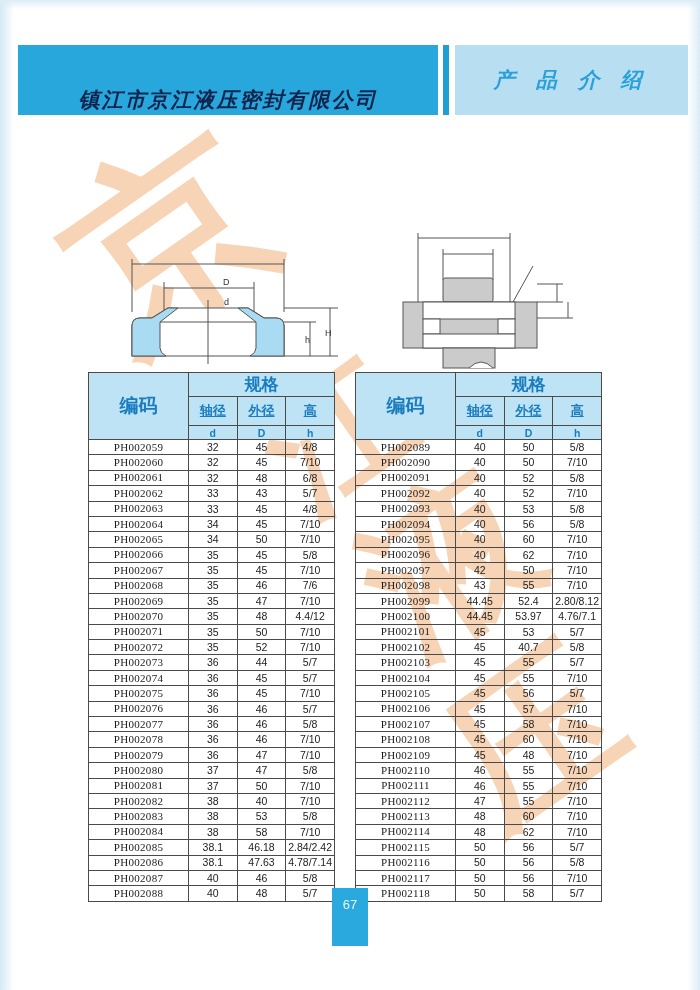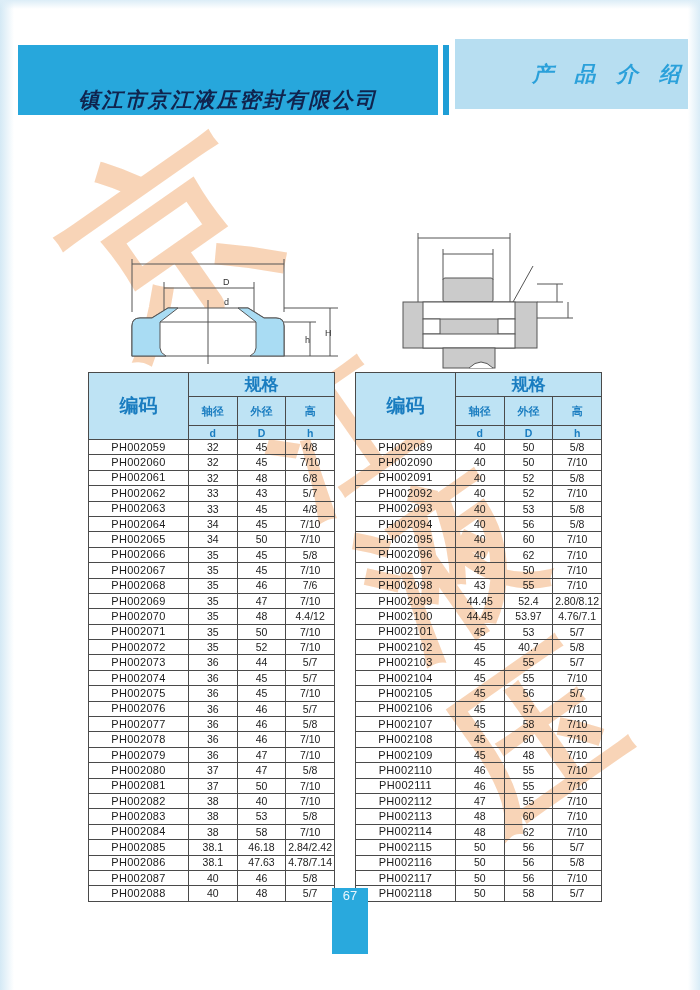--- a/index.html
+++ b/index.html
@@ -25,22 +25,22 @@
   .wm4 { left:452px; top:655px; font-size:165px; }
 
   .content { position:absolute; inset:0; z-index:2; }
 
   
   .hdr-main { position:absolute; left:18px; top:45px; width:420px; height:70px;
               background:#27a7dc; display:flex; align-items:center; justify-content:center; }
   .hdr-company { color:#10244e; font-size:21px; font-weight:bold; font-style:italic;
                  font-family:"Liberation Serif", serif; letter-spacing:2px; white-space:nowrap;margin-top:40px; }
   .hdr-stripe { position:absolute; left:443px; top:45px; width:6px; height:70px; background:#1f9ed6; }
-  .hdr-section-box { position:absolute; left:455px; top:39px; width:233px; height:70px;
-                     background:#b7def1; display:flex; align-items:center; justify-content:flex-end; }
+  .hdr-section-box { position:absolute; left:455px; top:45px; width:233px; height:70px;
+                     background:#b7def1; display:flex; align-items:center; justify-content:center; }
   .hdr-section { color:#2aa0da; font-size:21px; font-weight:bold; font-style:italic;
                  font-family:"Liberation Serif", serif; letter-spacing:8px; white-space:nowrap; }
 
   .page-title { position:absolute; left:0; top:146px; width:700px; text-align:center;
                 color:#1e96d4; font-size:23px; font-weight:bold; letter-spacing:1px; }
 
   
   .diag-left  { position:absolute; left:128px; top:256px; }
   .diag-right { position:absolute; left:385px; top:210px; }
   .dim { stroke:#555; stroke-width:1; fill:none; }
@@ -49,30 +49,30 @@
   
   .spec-table { position:absolute; top:372px; border-collapse:collapse; table-layout:fixed;
                 width:247px; }
   .spec-table.t-left  { left:88px; }
   .spec-table.t-right { left:355px; }
   .spec-table th, .spec-table td { border:1px solid #4a4a4a; text-align:center;
                 vertical-align:middle; padding:0; }
   .spec-table th { background:#bee3f4; color:#1a7dc0; font-weight:bold; }
   .th-code { font-size:19px; width:100px; }
   .th-spec { font-size:17px; height:15px; }
-  .th-sub  { font-size:11px; height:29px; }
+  .th-sub  { font-size:13px; height:29px;text-decoration:underline; }
   .th-letter { font-size:10.5px; height:14px; }
   .spec-table td { height:15.4px; font-size:10.5px; color:#1b1b1b; background:transparent;
                    line-height:1; }
-  .spec-table td.code { font-size:11px; letter-spacing:0.3px; }
+  .spec-table td.code { font-size:11px; letter-spacing:0.3px;font-family:Liberation Serif, serif; }
 
   
-  .page-badge { position:absolute; left:332px; top:888px; width:36px; height:66px;
+  .page-badge { position:absolute; left:332px; top:888px; width:36px; height:58px;
                 background:#29a9dd; color:#e8f6fd; font-size:13px; text-align:center;
-                }
+                padding-top:9px; }
 </style>
 </head>
 <body>
 
 <div class="page">
 
   <div class="edge-left"></div>
   <div class="edge-top"></div>
   <div class="edge-right"></div>
 

